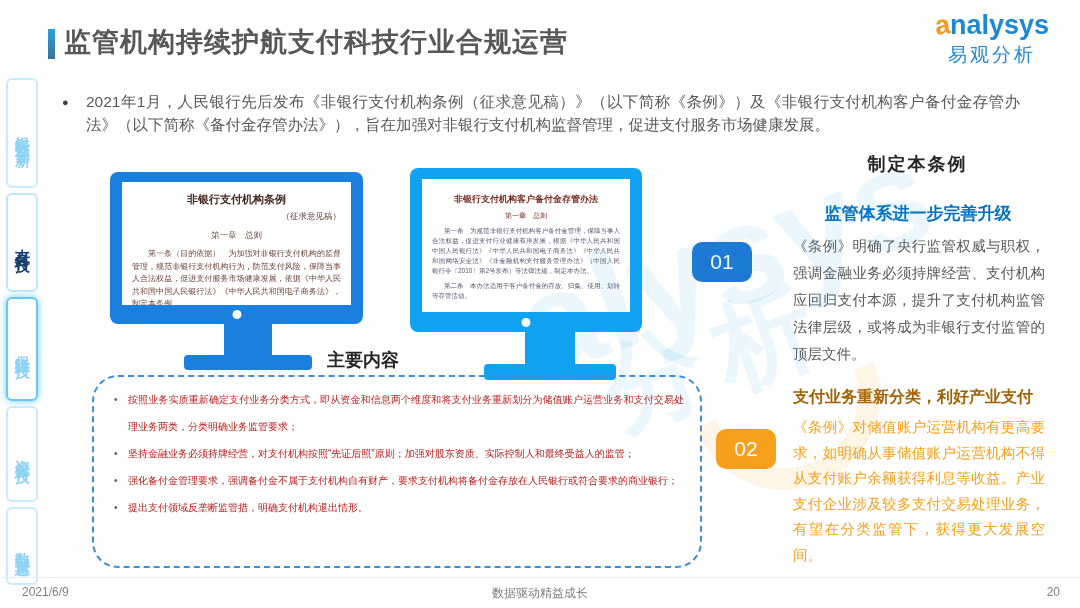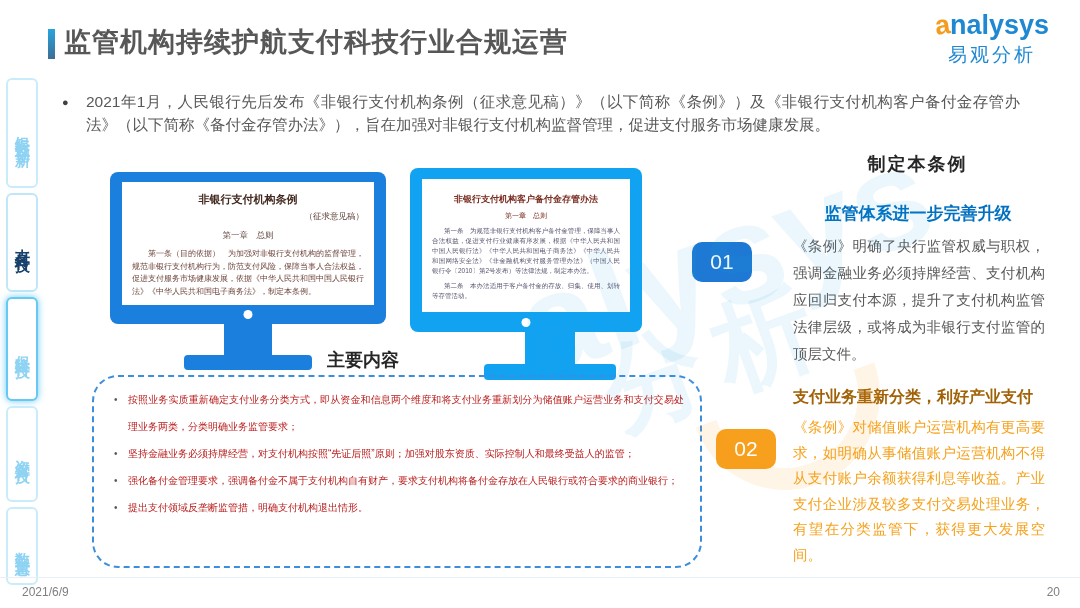--- a/index.html
+++ b/index.html
@@ -36,21 +36,21 @@
   
   .monitor { position:absolute; }
   .monitor .screen { position:relative; border-radius:8px; }
   .monitor .doc { background:#fff; width:100%; height:100%; overflow:hidden; padding:8px 10px; }
   .monitor .power { position:absolute; left:50%; transform:translateX(-50%); width:9px; height:9px;
     background:#fff; border-radius:50%; }
   .monitor .neck { margin:0 auto; }
   .monitor .base { margin:0 auto; border-radius:4px; }
 
   .m1 { left:110px; top:172px; width:276px; }
-  .m1 .screen { width:276px; height:152px; background:#1b7fdd; padding:10px 12px 19px; }
+  .m1 .screen { width:253px; height:152px; background:#1b7fdd; padding:10px 12px 19px; }
   .m1 .power { bottom:5px; }
   .m1 .neck { width:48px; height:31px; background:#1b7fdd; }
   .m1 .base { width:128px; height:15px; background:#1b7fdd; }
 
   .m2 { left:410px; top:168px; width:280px; }
   .m2 .screen { width:232px; height:164px; background:#12a2f2; padding:11px 12px 20px; }
   .m2 .power { bottom:5px; }
   .m2 .neck { width:50px; height:32px; background:#12a2f2; }
   .m2 .base { width:132px; height:16px; background:#12a2f2; }
 
@@ -171,15 +171,16 @@
   <div class="sec2-head">支付业务重新分类，利好产业支付</div>
   <div class="sec2-body">《条例》对储值账户运营机构有更高要求，如明确从事储值账户运营机构不得从支付账户余额获得利息等收益。产业支付企业涉及较多支付交易处理业务，有望在分类监管下，获得更大发展空间。</div>
   <div class="num-badge badge-02">02</div>
 
   <div class="wm wm-latin">alysys</div>
   <div class="wm wm-cn">分析</div>
   <div class="wm wm-swirl"></div>
 
   <div class="footer-line"></div>
   <div class="f-date">2021/6/9</div>
+  <div class="f-slogan">数据驱动精益成长</div>
   <div class="f-page">20</div>
 
 </div>
 
 </body></html>

